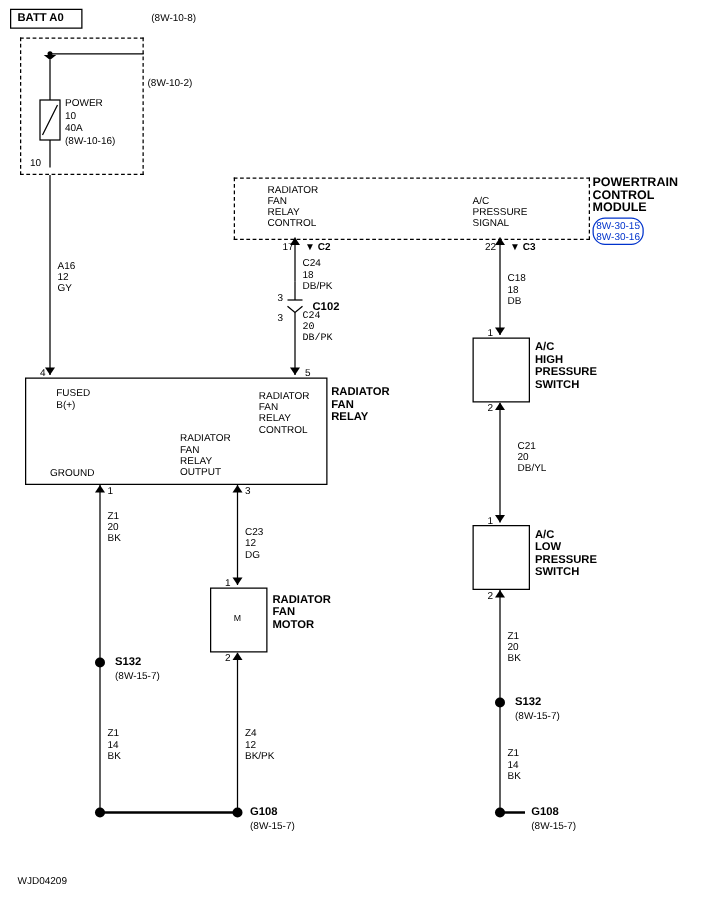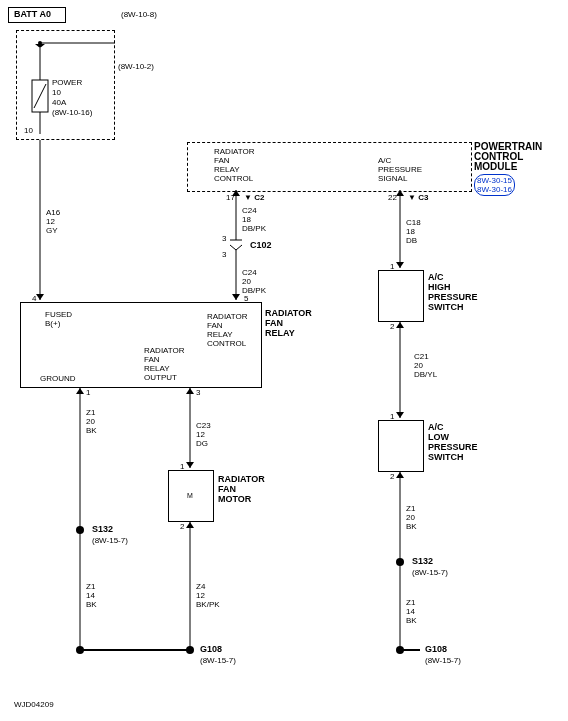--- a/index.html
+++ b/index.html
@@ -182,21 +182,21 @@
 <span>DB/PK</span></span>
 
   <span class="label tiny" style="left:406px; top:218px;"><span>C18</span>
 <span>18</span>
 <span>DB</span></span>
 
   <span class="label tiny" style="left:222px; top:234px;">3</span>
   <span class="label bold" style="left:250px; top:240px; font-size:9px;">C102</span>
   <span class="label tiny" style="left:222px; top:250px;">3</span>
 
-  <span class="label tiny" style="left:242px; top:268px;"><span>C24</span>
+  <span class="label tiny" style="left:242px; top:248px;font-family:Liberation Mono, monospace;"><span>C24</span>
 <span>20</span>
 <span>DB/PK</span></span>
 
   
   <div class="box" style="left:378px; top:270px; width:44px; height:50px;"></div>
   <span class="label tiny" style="left:390px; top:262px;">1</span>
   <span class="label tiny" style="left:390px; top:322px;">2</span>
   <span class="label title" style="left:428px; top:272px; font-size:9px;">A/C
 HIGH
 PRESSURE

